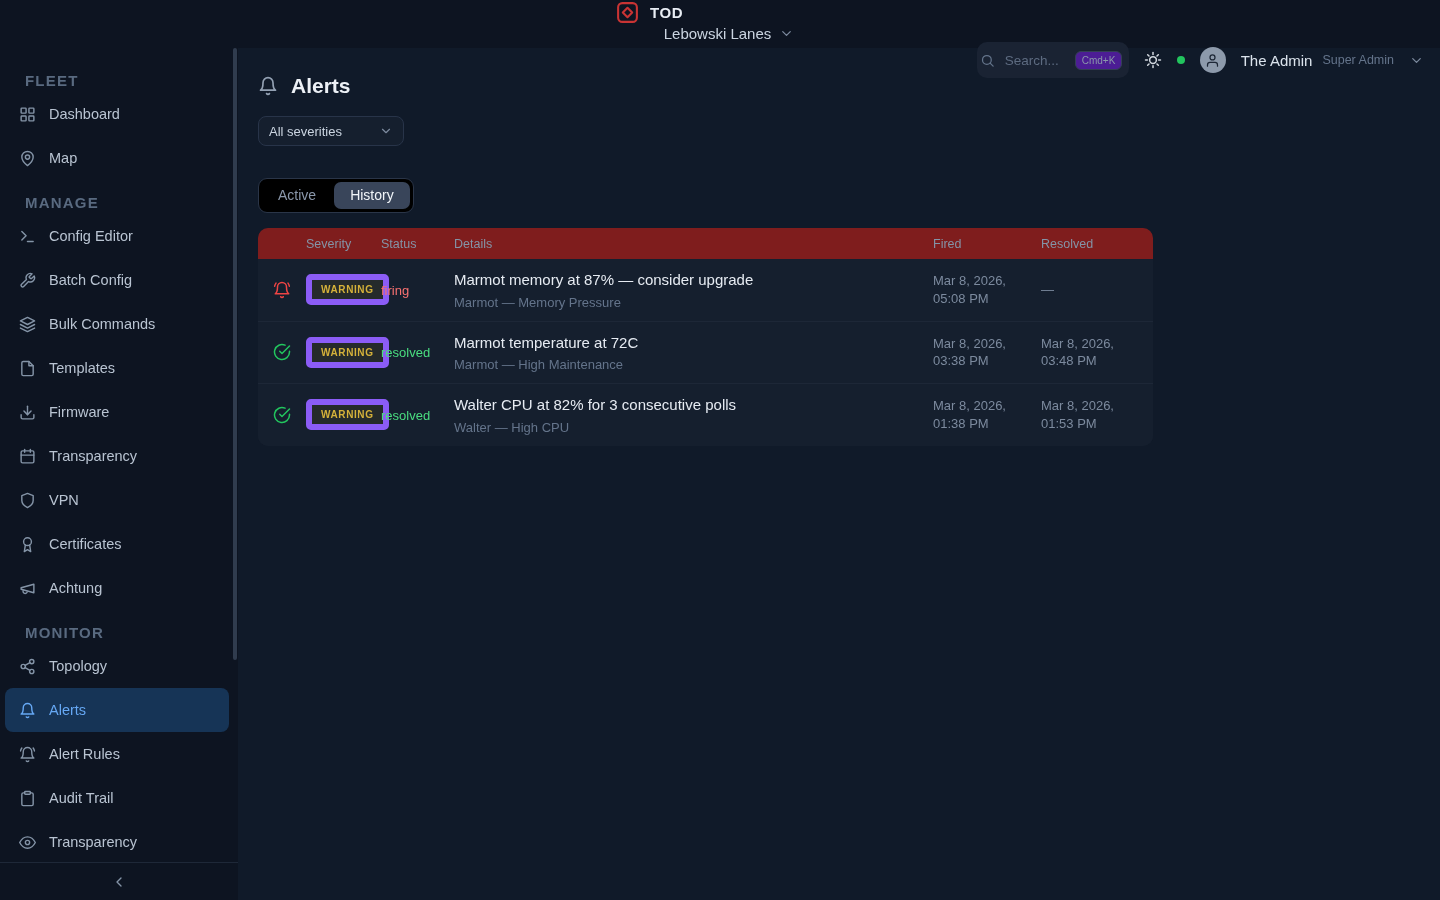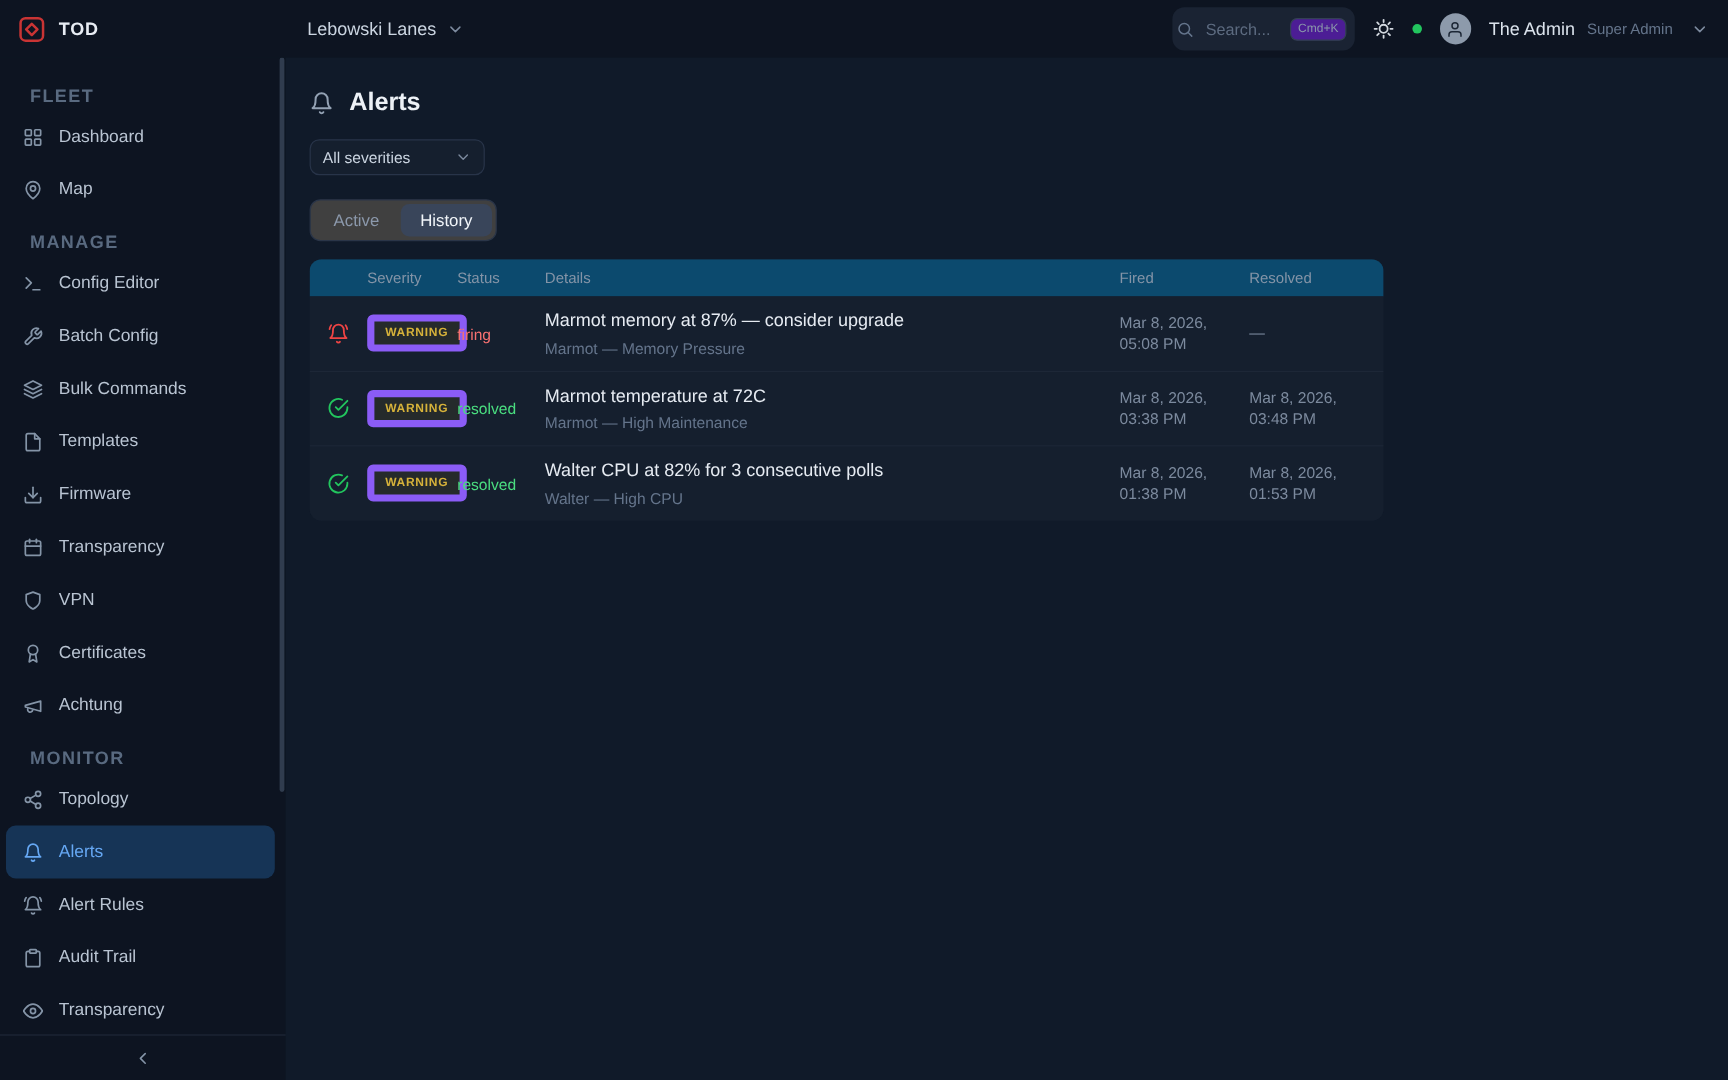--- a/index.html
+++ b/index.html
@@ -9,21 +9,21 @@
     color:#e2e8f0;
     font-family:"Liberation Sans","DejaVu Sans",sans-serif;
     font-size:14px;
   }
   .icon { display:inline-flex; align-items:center; justify-content:center; flex:none; }
   .icon svg { width:100%; height:100%; display:block; }
 
   
   .topbar {
     height:48px; background:#0d1421; display:flex; align-items:center;
-    position:relative; z-index:3;
+    position:relative; z-index:3;flex-direction:column;
   }
   .brand { width:238px; flex:none; display:flex; align-items:center; gap:10px; padding-left:14px; }
   .logo-box { width:25px; height:25px; color:#c93434; }
   .brand-name { font-size:15px; font-weight:bold; letter-spacing:.6px; color:#e8edf4; }
   .org-switch { display:flex; align-items:center; gap:8px; margin-left:18px; cursor:pointer; }
   .org-label { font-size:15px; color:#cbd5e1; }
   .chev { width:15px; height:15px; color:#7c8a9e; }
   .topbar-right { margin-left:auto; display:flex; align-items:center; gap:15px; padding-right:16px; }
   .searchbox {
     width:152px; height:36px; background:#1a2333; border-radius:10px;
@@ -92,35 +92,35 @@
 
   .select {
     margin-top:18px; width:146px; height:30px; background:#151f2e;
     border:1px solid #283449; border-radius:8px;
     display:flex; align-items:center; justify-content:space-between;
     padding:0 10px; font-size:13px; color:#cbd5e1; cursor:pointer;
   }
   .select .chev { width:14px; height:14px; }
 
   .tabs {
-    margin-top:20px; display:inline-flex; background:#404040;
+    margin-top:32px; display:inline-flex; background:#000000;
     border:1px solid #2a3548; border-radius:9px; padding:3px; gap:2px;
   }
   .tab {
     border:none; background:transparent; font-family:inherit; font-size:14px;
     color:#8b98ab; padding:5px 16px 6px; border-radius:7px; cursor:pointer;
   }
   .tab.active { background:#39455a; color:#f1f5f9; }
 
   
   .table { margin-top:15px; width:895px; border-radius:10px; overflow:hidden; background:#151f2e; }
   .thead, .trow {
     display:grid; grid-template-columns:48px 75px 73px 1fr 108px 112px; align-items:center;
   }
-  .thead { height:31px; background:#0c4a6e; font-size:12.5px; color:#8494a7; }
+  .thead { height:31px; background:#7f1d1d; font-size:12.5px; color:#8494a7; }
   .trow { min-height:61px; border-top:1px solid #1d2737; background:#151f2e; cursor:pointer; }
   .trow:first-child { border-top:none; }
   .cell { min-width:0; }
   .c-icon { display:flex; justify-content:center; }
   .row-state-icon { width:18px; height:18px; }
   .state-firing .row-state-icon { color:#ef4444; }
   .state-resolved .row-state-icon { color:#22c55e; }
   .badge {
     display:inline-block; font-size:10px; font-weight:bold; letter-spacing:.6px;
     color:#d6b23a; background:rgba(234,179,8,.08); border:6px solid #8b5cf6;

